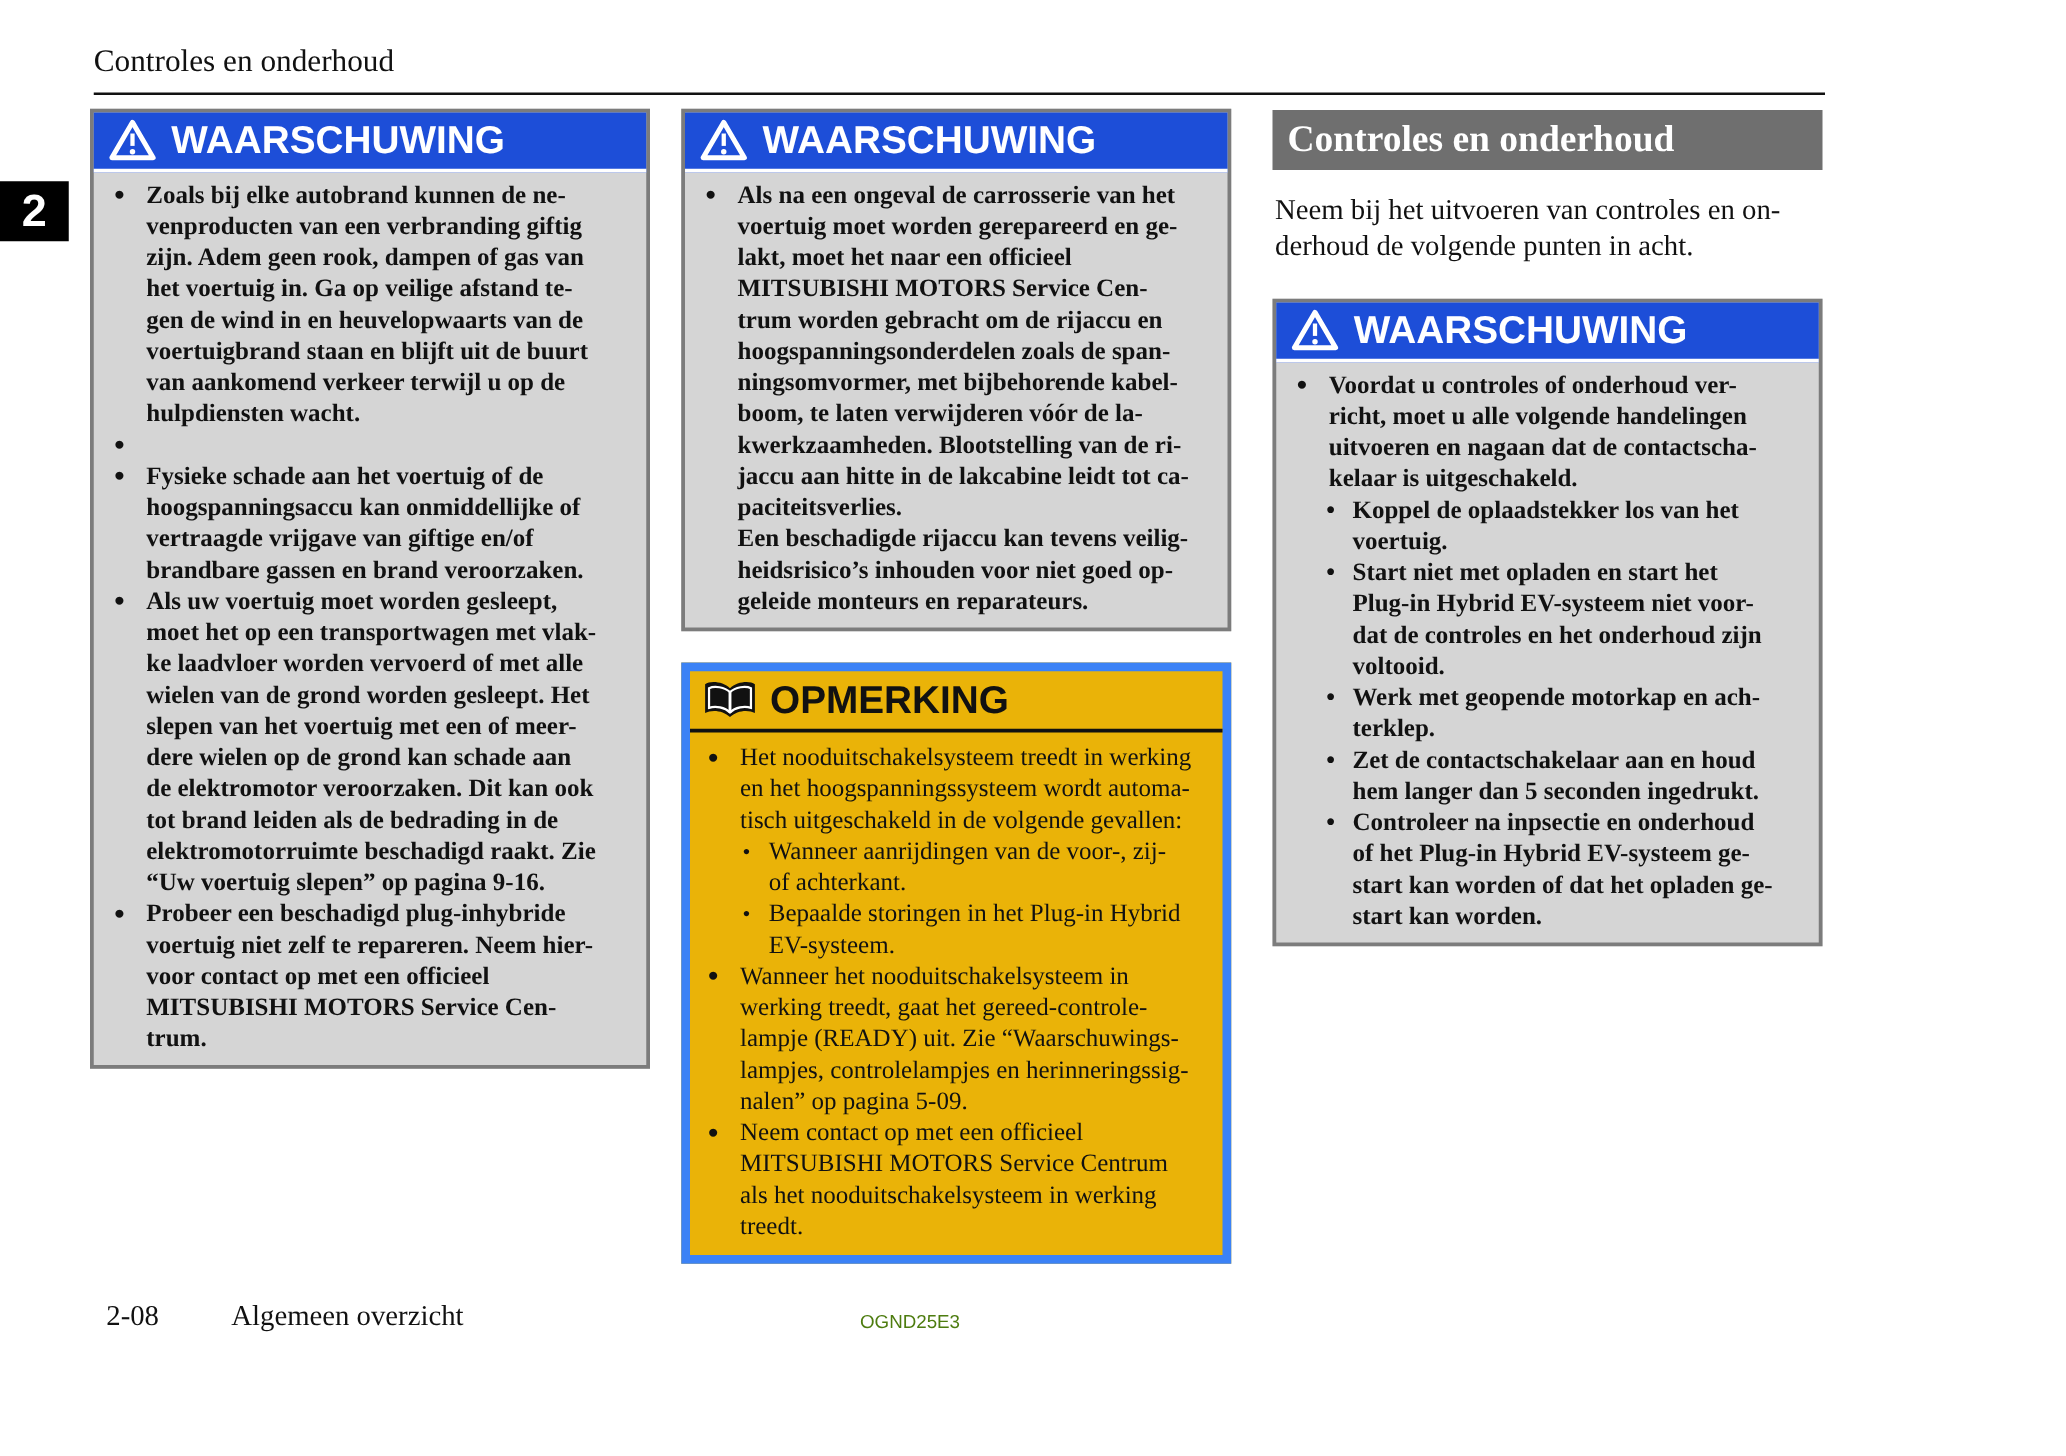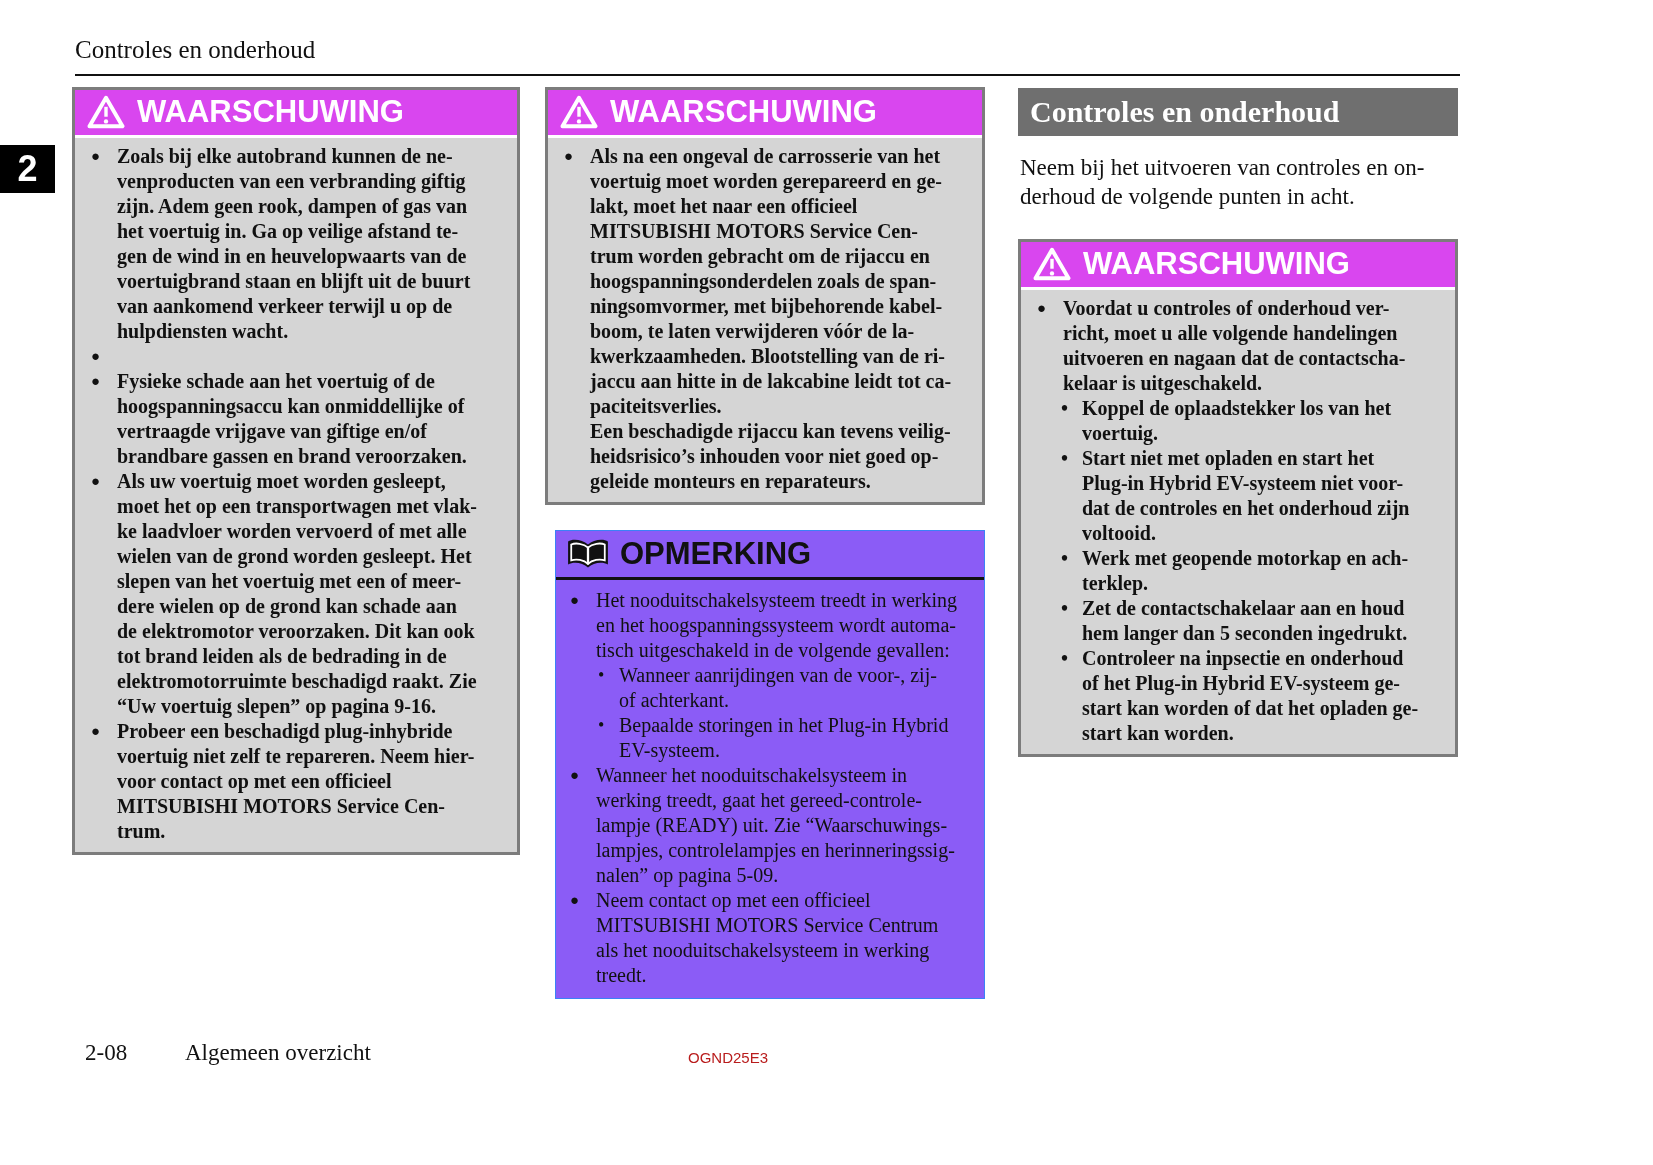--- a/index.html
+++ b/index.html
@@ -17,36 +17,36 @@
   }
   
   .col{position:absolute;top:87px;}
   #col1{left:72px;width:448px;}
   #col2{left:545px;width:440px;}
   #col3{left:1018px;width:440px;top:88px;}
 
   
   .warnbox{border:3px solid #7c7c7c;background:#d5d5d5;}
   .warnhead{
-    background:#d946ef;color:#fff;font-family:"Liberation Sans",sans-serif;
+    background:#1d4ed8;color:#fff;font-family:"Liberation Sans",sans-serif;
     font-weight:bold;font-size:31px;line-height:36px;
     padding:4px 10px 5px 12px;display:flex;align-items:center;gap:12px;
     border-bottom:3px solid #fff;
   }
   .warnbody{padding:6px 8px 8px 16px;}
   .bullet{display:flex;gap:10px;}
   .dot{flex:0 0 16px;font-size:15px;line-height:25px;text-align:left;}
   .txt{white-space:pre-line;font-size:20px;line-height:25px;}
   .warnbody .txt,.warnbody .dot{font-weight:bold;}
   .continuation{margin-left:26px;}
   .subbullet{display:flex;gap:9px;margin-left:24px;}
   .subdot{flex:0 0 12px;font-size:20px;line-height:25px;font-weight:bold;}
 
   
-  .notebox{border:1px solid #3b82f6;background:#8b5cf6;margin-top:25px;margin-left:10px;}
+  .notebox{border:7px solid #3b82f6;background:#eab308;margin-top:25px;}
   .notehead{
     display:flex;align-items:center;gap:10px;padding:4px 10px 4px 10px;
     border-bottom:3px solid #111;color:#111;
     font-family:"Liberation Sans",sans-serif;font-weight:bold;font-size:31px;line-height:38px;
   }
   .notebody{padding:8px 8px 10px 14px;}
   .notebody .subdot{font-weight:normal;font-size:18px;}
   .notebody .subbullet{margin-left:28px;}
 
   
@@ -55,21 +55,21 @@
     padding:6px 12px;font-family:"Liberation Serif",serif;
   }
   .intro{margin:17px 0 0 2px;font-size:23px;line-height:29px;white-space:pre-line;}
   #col3 .warnbox{margin-top:28px;}
 
   
   .footer-pagenum{position:absolute;left:85px;top:1040px;font-size:23px;}
   .footer-section{position:absolute;left:185px;top:1040px;font-size:23px;}
   .footer-code{
     position:absolute;left:688px;top:1049px;font-size:15px;
-    font-family:"Liberation Sans",sans-serif;color:#b91c1c;
+    font-family:"Liberation Sans",sans-serif;color:#4d7c0f;
   }
   svg{display:block;}
 </style>
 </head>
 <body>
 
 <div id="page">
 
   <div class="page-header">Controles en onderhoud</div>
   <div class="header-rule"></div>

